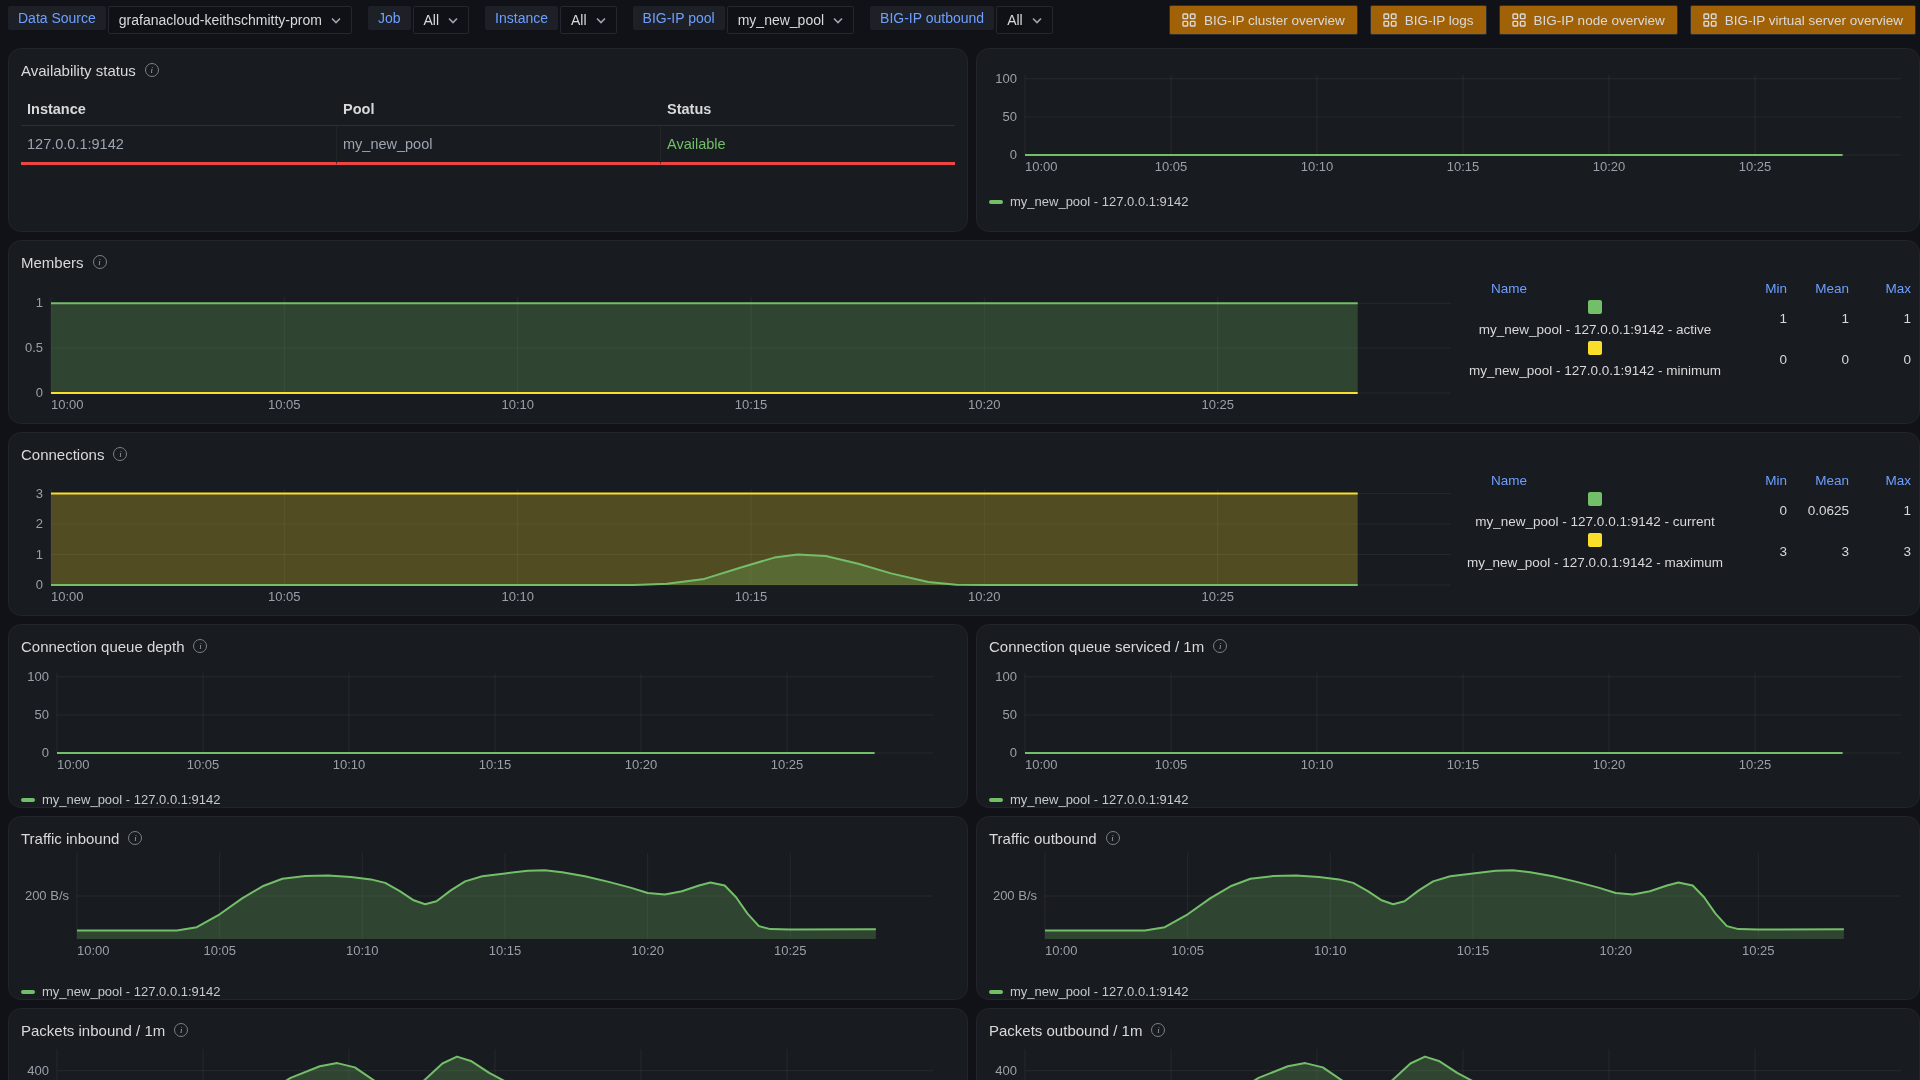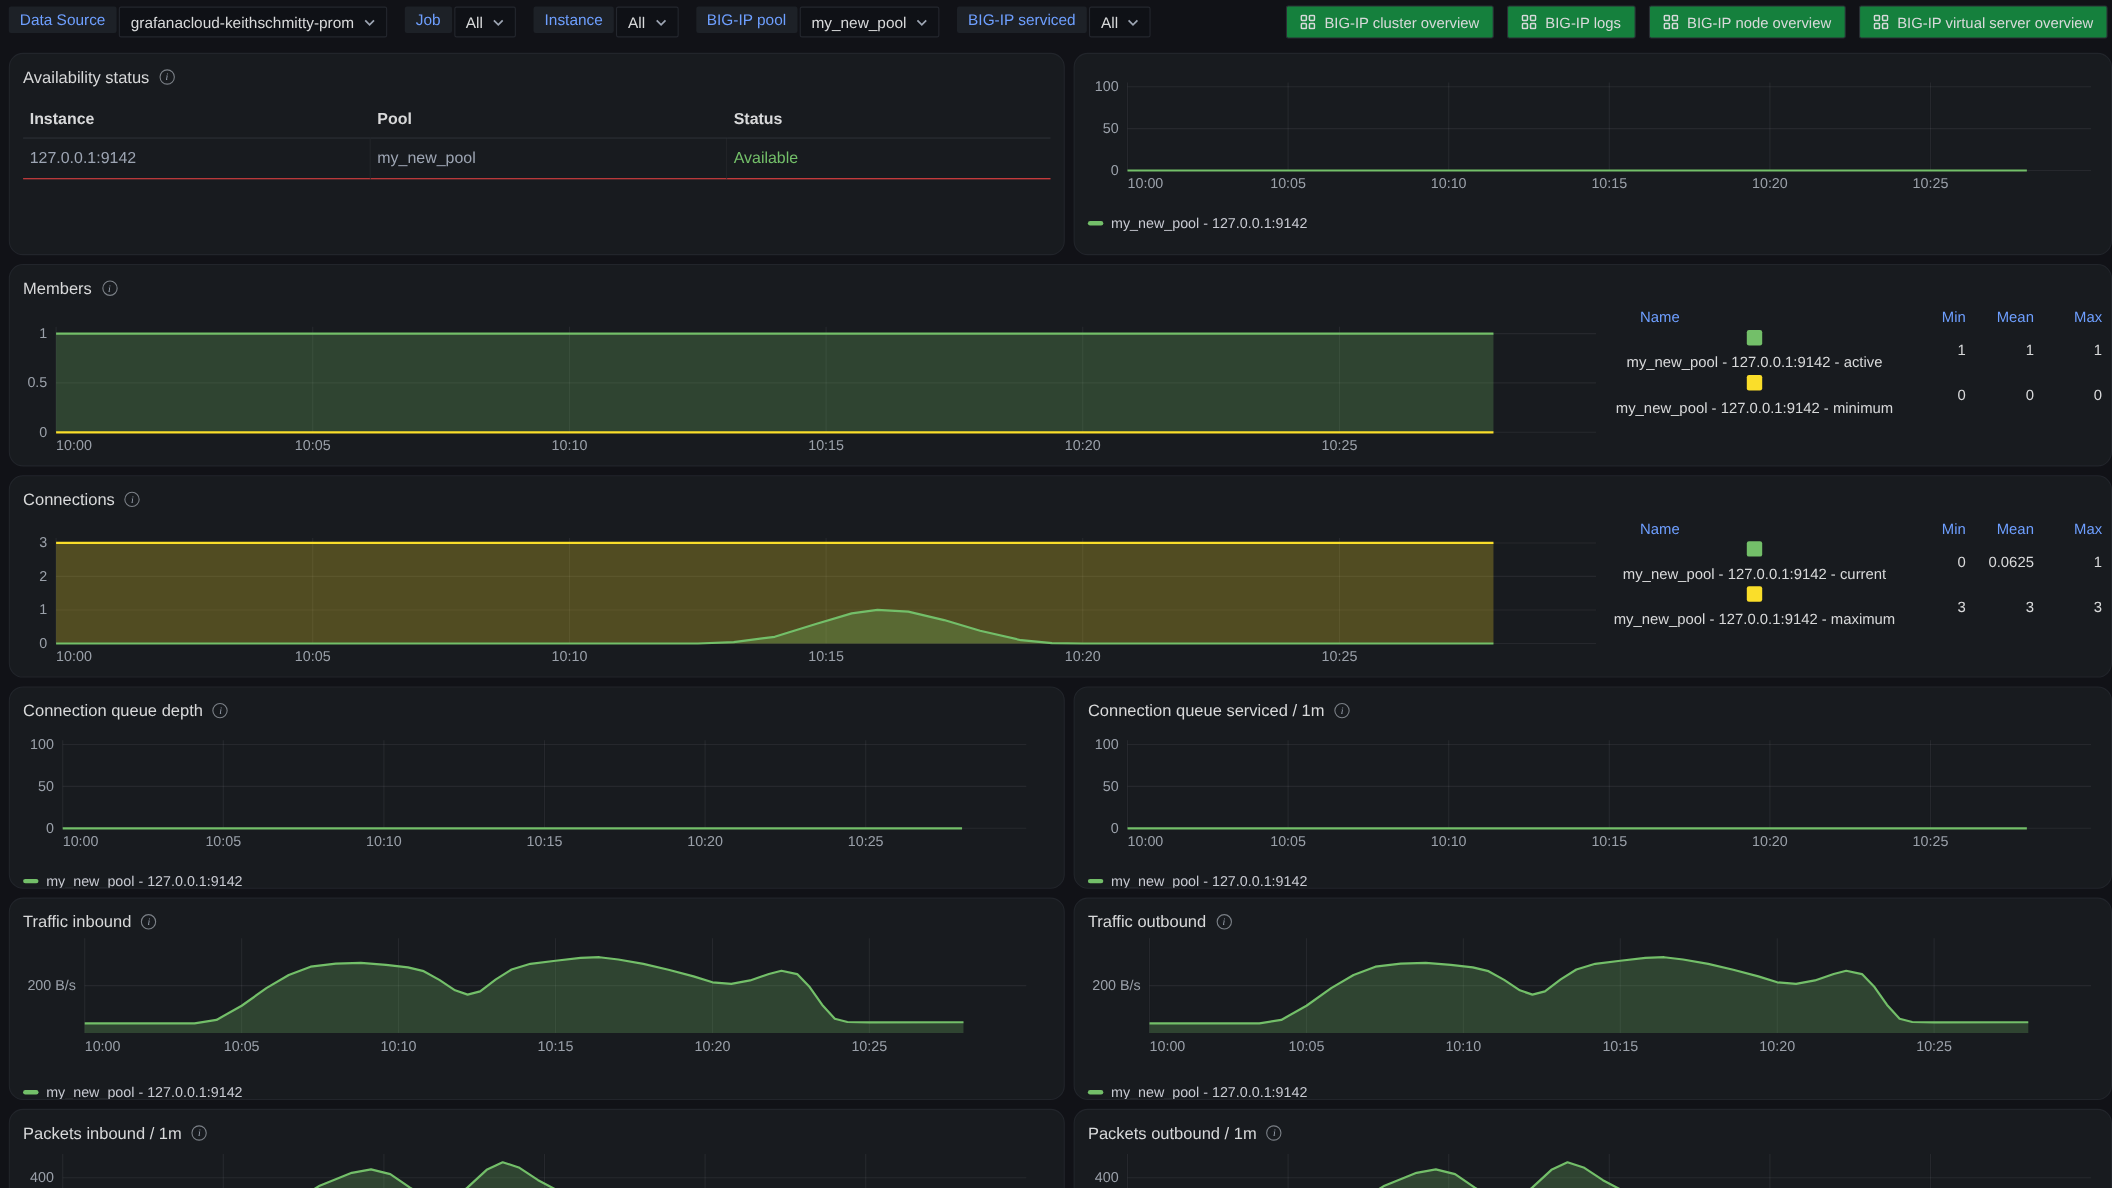--- a/index.html
+++ b/index.html
@@ -20,21 +20,21 @@
     white-space:nowrap; cursor:pointer;
   }
   .vvalue {
     height:28px; display:flex; align-items:center; gap:9px; padding:0 10px;
     background:#0f1116; border:1px solid #24272e; border-radius:2px;
     font-size:14px; color:#d8d9da; white-space:nowrap; cursor:pointer;
   }
   .tright { display:flex; align-items:center; gap:12px; }
   .dlink {
     display:flex; align-items:center; gap:8px; height:30px; padding:0 12px;
-    background:#15803d; border:1px solid #2a2e35; border-radius:2px;
+    background:#a16207; border:1px solid #2a2e35; border-radius:2px;
     color:#d8d9da; font-size:13.5px; font-weight:500; white-space:nowrap; cursor:pointer;
     font-family:"Liberation Sans", sans-serif;
   }
   
   .dash { padding:8px 0 0 8px; display:flex; flex-direction:column; gap:8px; }
   .row { display:flex; gap:8px; width:1912px; }
   .panel {
     background:#181b1f; border:1px solid #22252b; border-radius:13px;
     height:184px; position:relative; padding:10px 12px; overflow:hidden;
   }
@@ -61,21 +61,21 @@
   .ltable th { color:#6e9fff; font-weight:500; text-align:right; padding:2px 4px; font-size:13.5px; cursor:pointer; }
   .ltable th.name { text-align:left; padding-left:30px; }
   .ltable td { padding:2px 4px; text-align:right; color:#d8d9da; white-space:nowrap; }
   .ltable td.name { text-align:left; }
   .ltable td.num { width:62px; }
   .namecell { display:flex; align-items:center; gap:8px; cursor:pointer;flex-direction:column; }
   
   .avtable { margin-top:14px; font-size:14.5px; }
   .avrow { display:grid; grid-template-columns:316px 324px 1fr; }
   .avh { color:#d8d9da; font-weight:700; padding:6px 8px 8px 6px; border-bottom:1px solid #2c3036; }
-  .avc { color:#9da5b3; padding:10px 8px 10px 6px; border-bottom:1px solid #ef4444; border-right:1px solid rgba(255,255,255,0.04); }
+  .avc { color:#9da5b3; padding:10px 8px 10px 6px; border-bottom:3px solid #ef4444; border-right:1px solid rgba(255,255,255,0.04); }
   .avc:last-child { border-right:none; }
   .avc.ok { font-weight:500; }
 </style>
 </head>
 <body>
 
 <div class="toolbar">
   <div class="tleft" id="vars">
       <div class="vgroup">
         <div class="vlabel">Data Source</div>
@@ -107,21 +107,21 @@
       <div class="vgroup">
         <div class="vlabel">BIG-IP pool</div>
         <div class="vvalue">
           <span>my_new_pool</span>
           <svg width="10" height="7" viewBox="0 0 10 7">
             <path d="M1 1.5 L5 5.5 L9 1.5" fill="none" stroke="#9da5b3" stroke-width="1.6"></path>
           </svg>
         </div>
       </div>
       <div class="vgroup">
-        <div class="vlabel">BIG-IP serviced</div>
+        <div class="vlabel">BIG-IP outbound</div>
         <div class="vvalue">
           <span>All</span>
           <svg width="10" height="7" viewBox="0 0 10 7">
             <path d="M1 1.5 L5 5.5 L9 1.5" fill="none" stroke="#9da5b3" stroke-width="1.6"></path>
           </svg>
         </div>
       </div>
     </div>
   <div class="tright" id="links">
       <button class="dlink">

